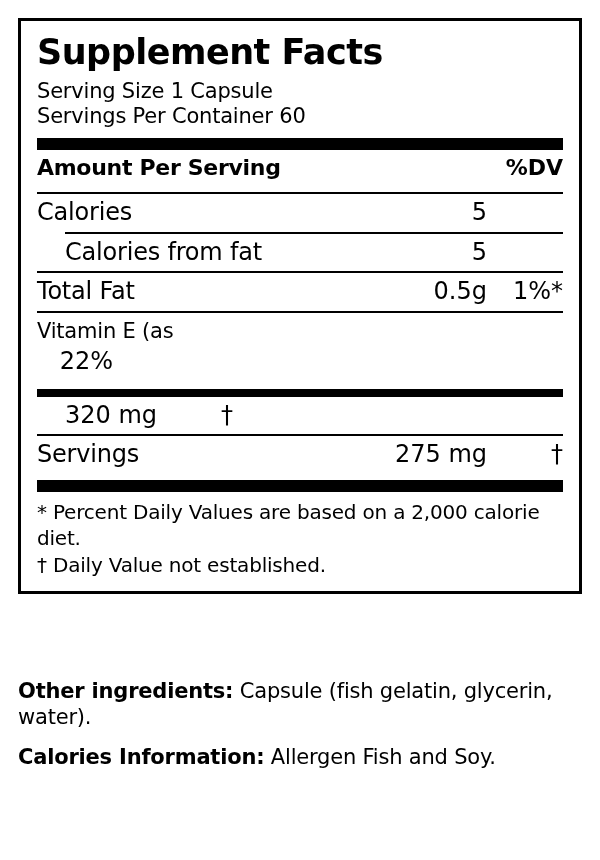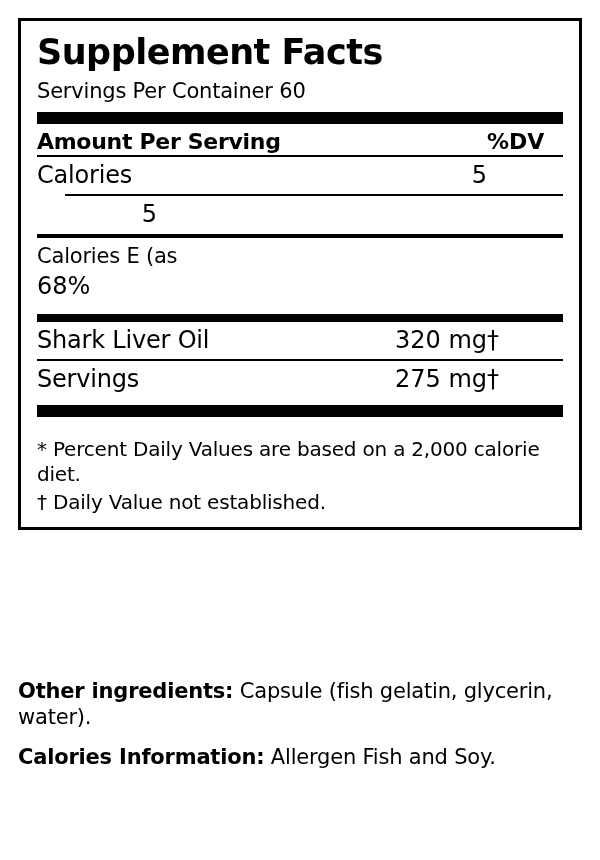--- a/index.html
+++ b/index.html
@@ -72,42 +72,42 @@
     flex: 1 1 auto;
     letter-spacing: -0.2px;
   }
   .row .amt {
     flex: 0 0 120px;
     text-align: right;
     white-space: nowrap;
   }
   .row .dv {
     flex: 0 0 76px;
-    text-align: left;
+    text-align: right;
     white-space: nowrap;
   }
   .row.hdr {
     font-weight: bold;
     font-size: 22px;
-    padding: 5px 0 0 0;
+    padding: 5px 0 12px 0;
   }
   .row.hdr .nm { letter-spacing: -0.3px; }
   .row.sub .nm {
     padding-left: 28px;
   }
   .vit-line1 {
     font-size: 21px;
     line-height: 1.15;
     padding: 6px 0 0 0;
     letter-spacing: -0.2px;
   }
   .footnotes {
     font-size: 20px;
     line-height: 1.28;
-    padding-top: 20px;
+    padding-top: 8px;
     letter-spacing: -0.2px;
   }
   .footnotes p {
     margin: 0 0 2px 0;
   }
   
   .below {
     position: absolute;
     left: 18px;
     top: 678px;
@@ -125,59 +125,65 @@
 </style>
 </head>
 <body>
 
 <div class="page">
 
   <div class="panel">
 
     <div class="sf-title">Supplement Facts</div>
 
+    <div class="serving-line">Serving Size 1 Capsule</div>
     <div class="serving-line">Servings Per Container 60</div>
 
     <div class="bar-thick"></div>
 
     <div class="row hdr">
       <div class="nm">Amount Per Serving</div>
       <div class="dv">%DV</div>
     </div>
 
     <div class="rule"></div>
 
     <div class="row">
       <div class="nm">Calories</div>
       <div class="amt">5</div>
       <div class="dv"></div>
     </div>
 
     <div class="rule indent"></div>
 
     <div class="row sub">
+      <div class="nm">Calories from fat</div>
       <div class="amt">5</div>
       <div class="dv"></div>
     </div>
 
     <div class="rule"></div>
 
-
-    <div class="rule"></div>
-
-    <div class="vit-line1">Calories E (as</div>
-
-    <div class="row">
-      <div class="dv">68%</div>
+    <div class="row">
+      <div class="nm">Total Fat</div>
+      <div class="amt">0.5g</div>
+      <div class="dv">1%*</div>
+    </div>
+
+    <div class="rule"></div>
+
+    <div class="vit-line1">Vitamin E (as</div>
+
+    <div class="row">
+      <div class="dv">22%</div>
     </div>
 
     <div class="bar-thick" style="height:8px;"></div>
 
     <div class="row">
-      <div class="nm">Shark Liver Oil</div>
       <div class="amt">320 mg</div>
       <div class="dv">†</div>
     </div>
 
     <div class="rule"></div>
 
     <div class="row">
       <div class="nm">Servings</div>
       <div class="amt">275 mg</div>
       <div class="dv">†</div>

